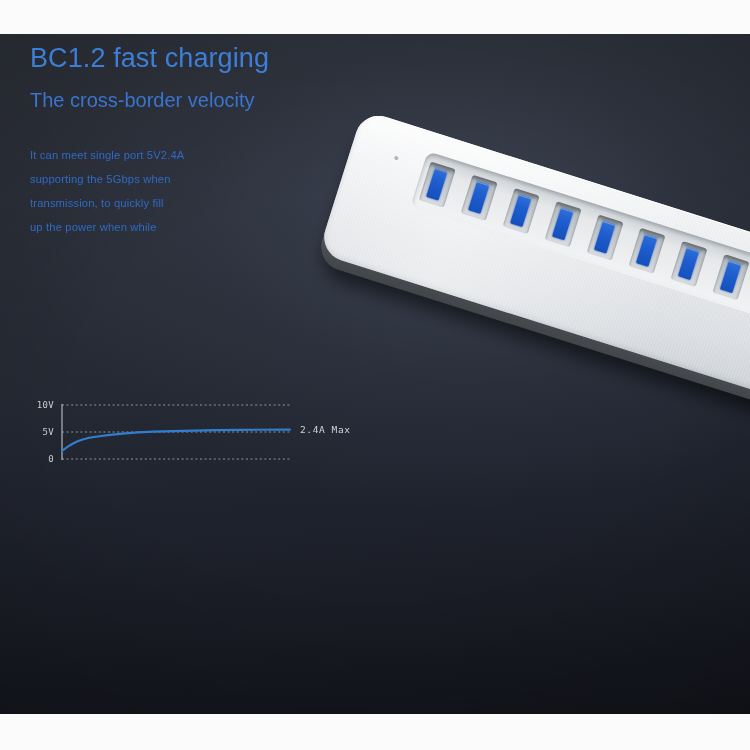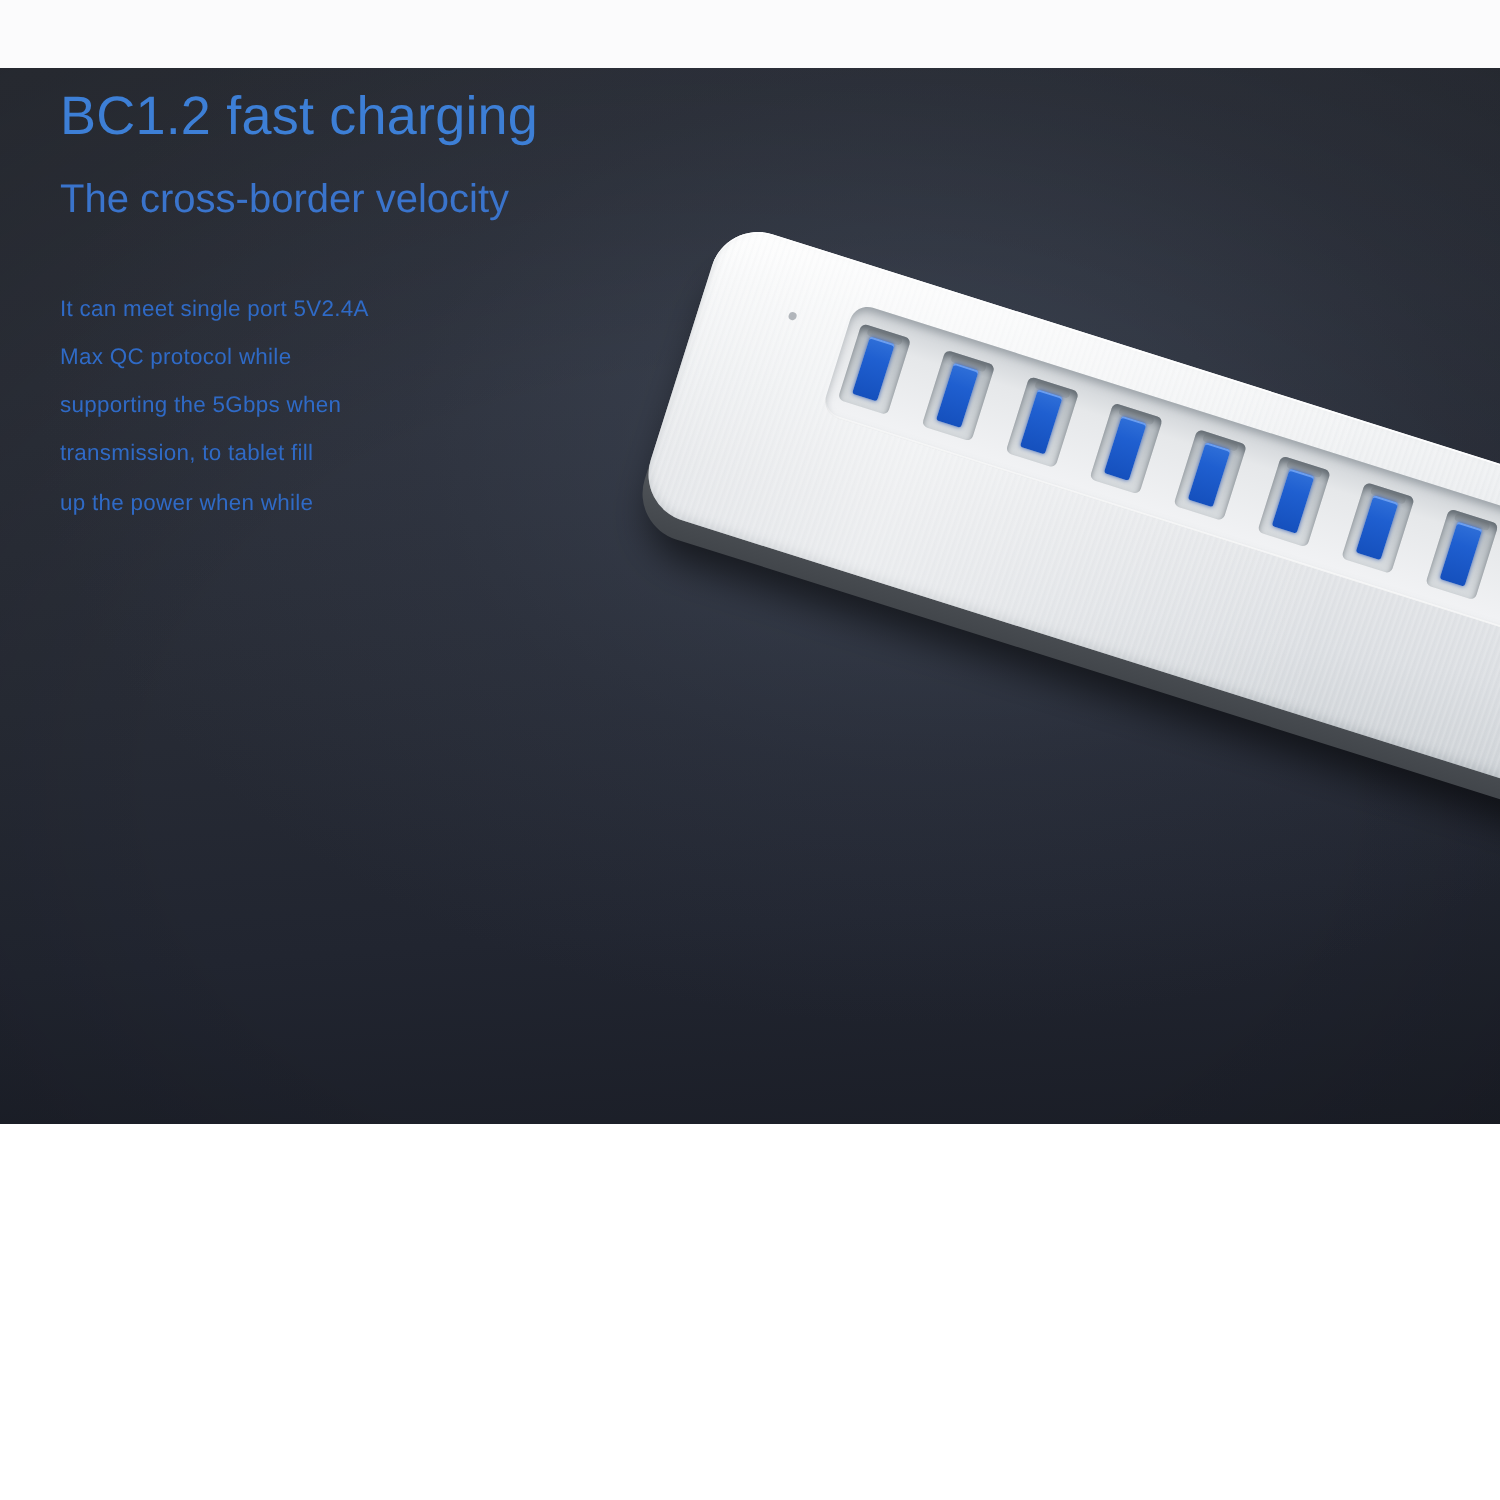--- a/index.html
+++ b/index.html
@@ -3,21 +3,21 @@
 <meta charset="utf-8">
 <style>
   html, body {
     margin: 0;
     padding: 0;
     background: #ffffff;
   }
   #stage {
     position: relative;
     width: 750px;
-    height: 562px;
+    height: 750px;
     overflow: hidden;
     background: #fbfbfc;
     font-family: "Liberation Sans", sans-serif;
   }
 
   
   .panel {
     position: absolute;
     left: 0;
     top: 34px;
@@ -326,21 +326,42 @@
 
       </div>
     </div>
   </div>
 
   <div class="copy">
     <h1 class="headline">BC1.2 fast charging</h1>
     <h2 class="subhead">The cross-border velocity</h2>
     <p class="bodycopy">
       <span>It can meet single port 5V2.4A</span>
-      <span>Max QC protocol while</span>
       <span>supporting the 5Gbps when</span>
-      <span>transmission, to tablet fill</span>
+      <span>transmission, to quickly fill</span>
       <span>up the power when while</span>
     </p>
   </div>
 
+  <div class="chart">
+    <svg width="340" height="72" viewBox="0 0 340 72">
+
+      <text class="ch-tick" x="26" y="10" text-anchor="end">10V</text>
+      <text class="ch-tick" x="26" y="37" text-anchor="end">5V</text>
+      <text class="ch-tick" x="26" y="64" text-anchor="end">0</text>
+
+      <line x1="34" y1="7" x2="262" y2="7" stroke="#8f959f" stroke-width="1" stroke-dasharray="2 2.6"></line>
+      <line x1="34" y1="34" x2="262" y2="34" stroke="#8f959f" stroke-width="1" stroke-dasharray="2 2.6"></line>
+      <line x1="34" y1="61" x2="262" y2="61" stroke="#8f959f" stroke-width="1" stroke-dasharray="2 2.6"></line>
+
+      <line x1="34" y1="6" x2="34" y2="62" stroke="#9aa0aa" stroke-width="1.4"></line>
+
+      <path d="M 34 53
+               C 44 45, 52 41, 66 39
+               C 86 36, 104 34.5, 126 33.6
+               C 152 32.7, 180 32.2, 212 31.9
+               L 262 31.6" fill="none" stroke="#2f7fd0" stroke-width="2.1" stroke-linecap="round"></path>
+
+      <text class="ch-note" x="272" y="35">2.4A  Max</text>
+    </svg>
+  </div>
 
 </div>
 
 </body></html>

